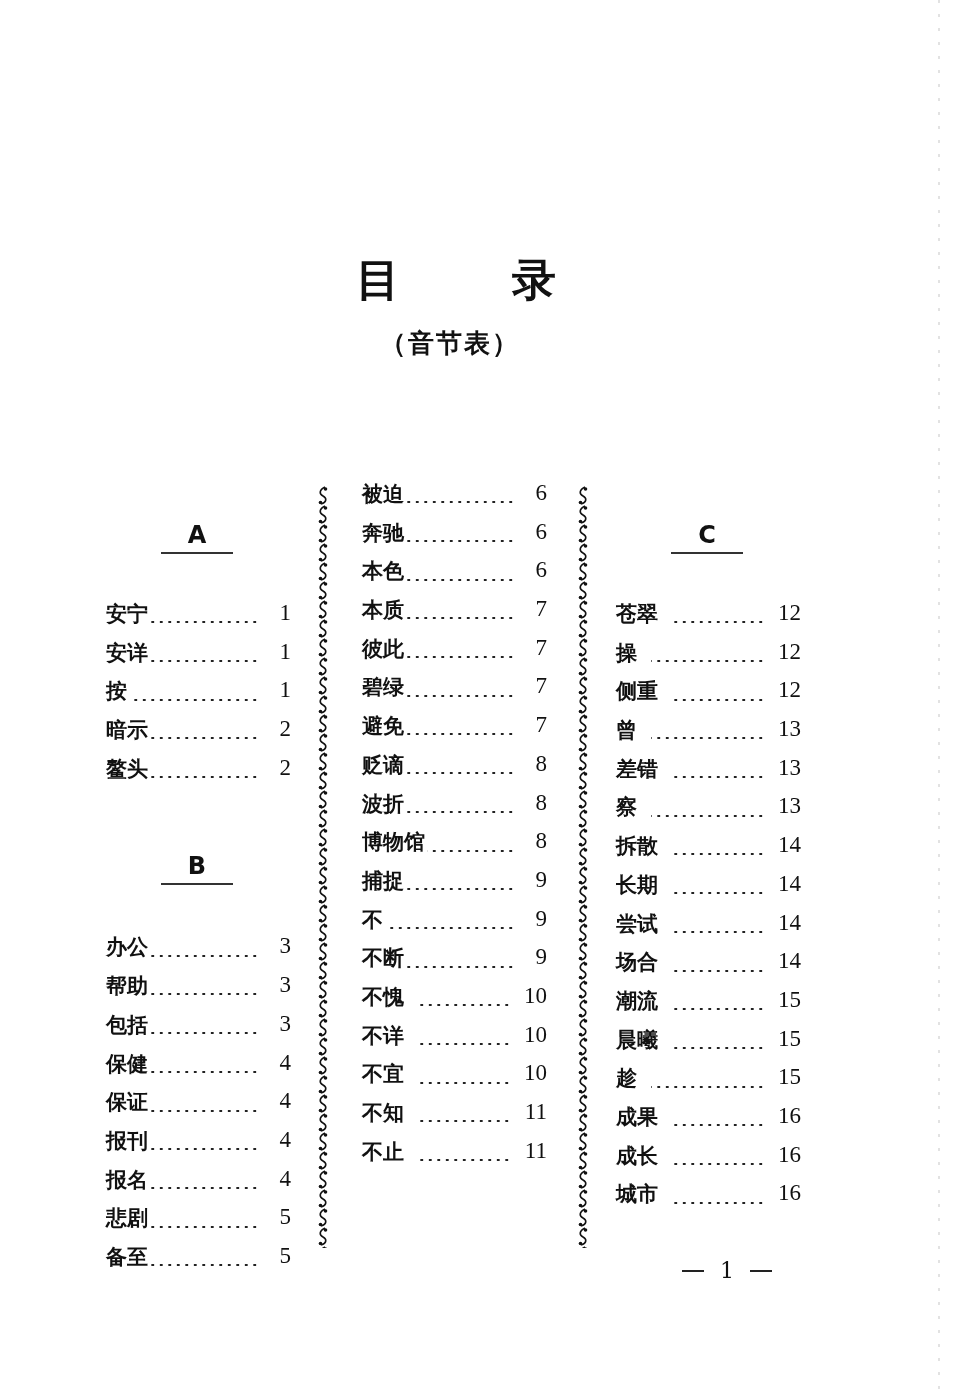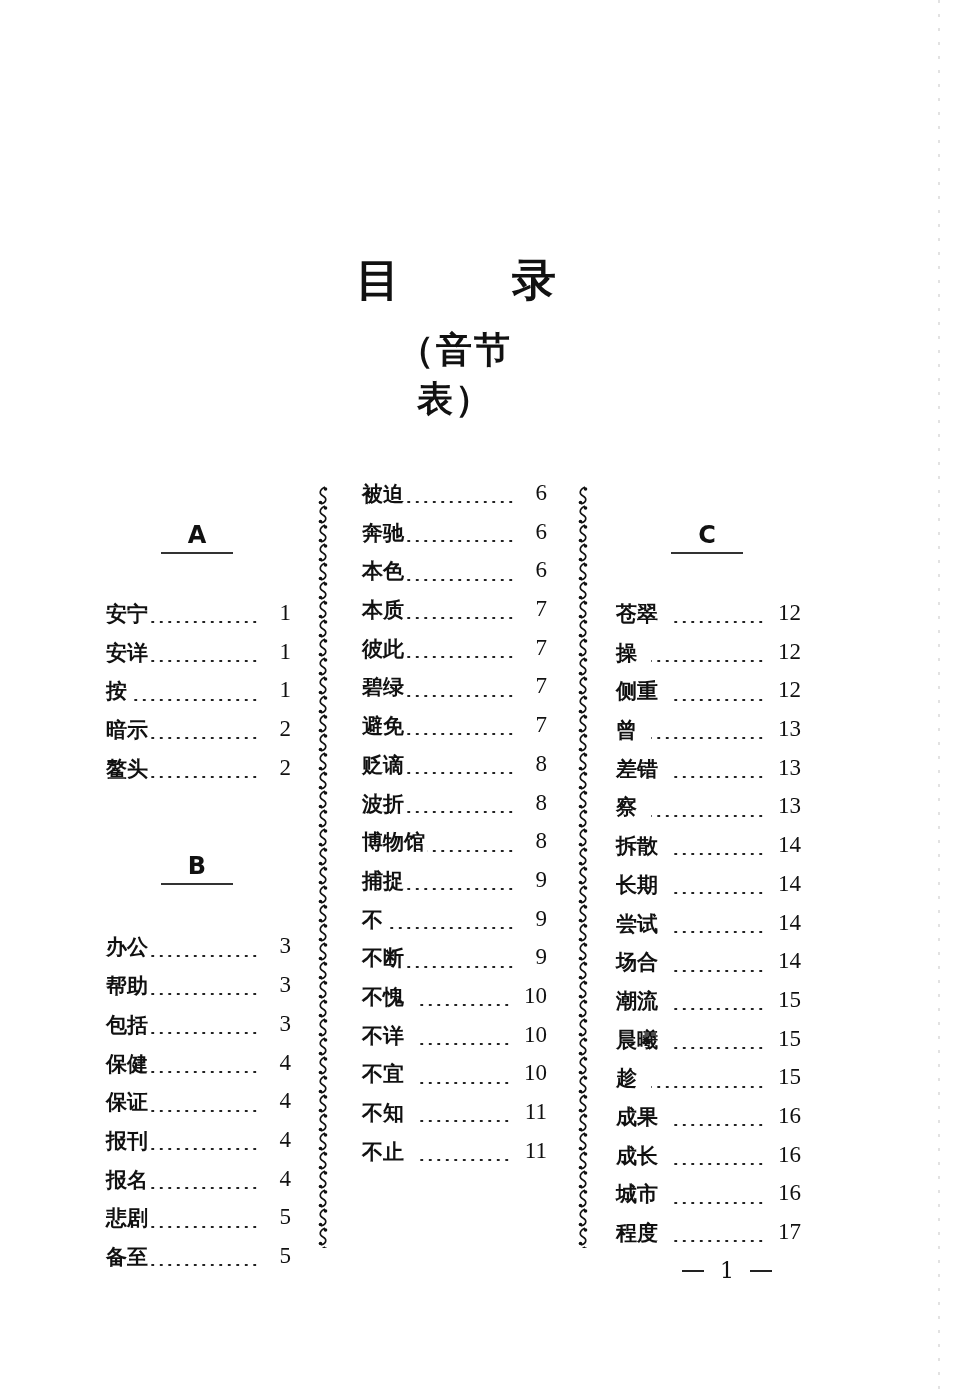--- a/index.html
+++ b/index.html
@@ -17,22 +17,21 @@
       opacity: 0.6;
     }
     .title {
       position: absolute; top: 250px; left: 356px; width: 200px; height: 60px;
       display: flex; justify-content: space-between; align-items: center;
       font-family: "DejaVu Sans", "Liberation Sans", sans-serif;
       font-weight: bold; font-size: 44px; color: #111;
     }
     .subtitle {
       position: absolute; top: 326px; left: 380px; width: 150px;
-      text-align: center;
-      font-size: 36px; font-weight: bold; letter-spacing: 2px;
+      font-size: 26px; font-weight: bold; letter-spacing: 2px;
     }
     .column {
       position: absolute;
       width: 185px;
     }
     .col-a { left: 106px; top: 520px; }
     .col-b { left: 362px; top: 480px; }
     .col-c { left: 616px; top: 520px; }
     .section-head {
       width: 72px; margin-left: 55px;
@@ -370,25 +369,20 @@
       <div class="entry gap">
         <span class="word">成长</span>
         <span class="dots"></span>
         <span class="num">16</span>
       </div>
       <div class="entry gap">
         <span class="word">城市</span>
         <span class="dots"></span>
         <span class="num">16</span>
       </div>
-      <div class="entry gap">
-        <span class="word">程度</span>
-        <span class="dots"></span>
-        <span class="num">17</span>
-      </div>
     </div>
 </div>
 
 <div class="page-number">
   <span class="dash"></span>
   <span>1</span>
   <span class="dash"></span>
 </div>
 
 </body></html>

